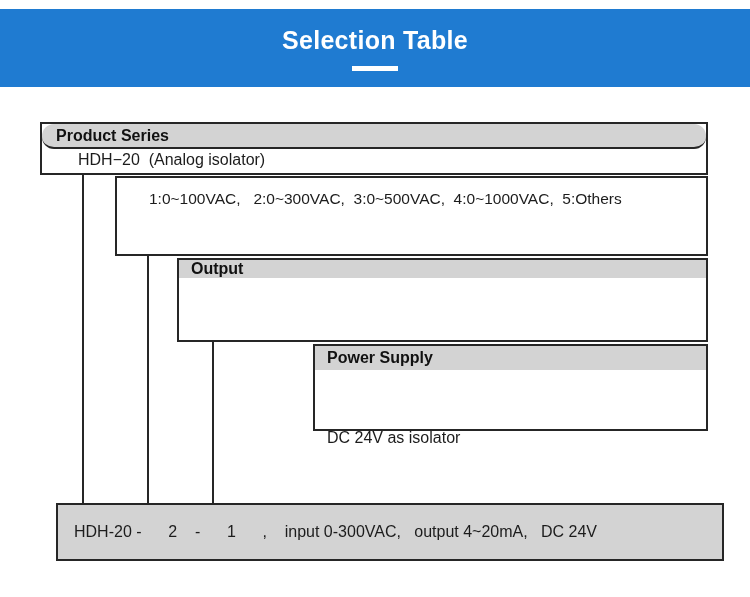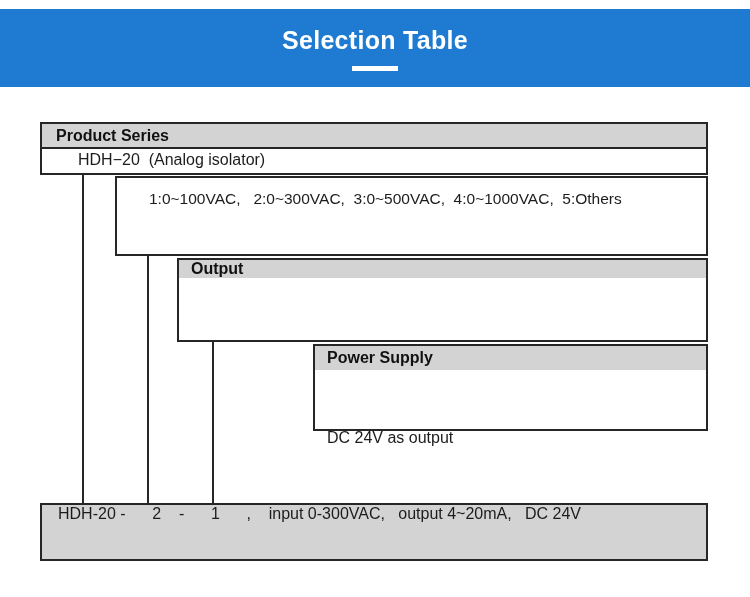--- a/index.html
+++ b/index.html
@@ -27,42 +27,42 @@
   }
   .sel-header {
     background: #d3d3d3; display: flex; align-items: center;
     padding-left: 12px; font-weight: 700; font-size: 16px; color: #111111;
   }
   .sel-content {
     display: flex; align-items: center; padding-left: 12px;
     font-size: 15.5px; color: #1c1c1c; white-space: pre; margin-left: 20px;
   }
   #box-product { left: 40px; top: 122px; width: 668px; height: 53px; }
-  #box-product .sel-header { height: 25px; border-bottom: 2px solid #262626; padding-left: 14px; }
+  #box-product .sel-header { height: 25px; border-bottom: 2px solid #262626; padding-left: 14px; border-radius: 12px; }
   #box-product .sel-content { height: 22px; font-size: 16px; padding-left: 16px; }
 
   #box-input { left: 115px; top: 176px; width: 593px; height: 80px; }
   #box-input .sel-header { height: 25px; }
   #box-input .sel-content { height: 41px; }
 
   #box-output { left: 177px; top: 258px; width: 531px; height: 84px; }
   #box-output .sel-header { height: 18px; }
   #box-output .sel-content { height: 55px; }
 
   #box-power { left: 313px; top: 344px; width: 395px; height: 87px; }
   #box-power .sel-header { height: 24px; }
   .power-lines {
     padding: 5px 0 0 12px; font-size: 16px; line-height: 25px;
     color: #1c1c1c; white-space: pre;
   }
 
   #box-example {
-    position: absolute; left: 40px; top: 503px; width: 668px; height: 58px;
+    position: absolute; left: 56px; top: 503px; width: 668px; height: 58px;
     background: #d3d3d3; border: 2px solid #262626;
-    display: flex; align-items: flex-start; padding-left: 16px;
+    display: flex; align-items: center; padding-left: 16px;
     font-size: 16px; color: #1c1c1c; white-space: pre;
   }
 
   .vline { position: absolute; width: 2px; background: #262626; }
   #vline-product { left: 82px;  top: 175px; height: 328px; }
   #vline-input   { left: 147px; top: 256px; height: 247px; }
   #vline-output  { left: 212px; top: 342px; height: 161px; }
 </style>
 </head>
 <body>
@@ -95,21 +95,21 @@
     </div>
   </div>
 
   <div class="vline" id="vline-output"></div>
 
   <div class="sel-box" id="box-power">
     <div class="sel-header">
       <span>Power Supply</span>
     </div>
     <div class="power-lines">
-      <div>DC 24V as output</div>
+      <div>DC 24V as isolator</div>
       <div>B:  DC12V</div>
     </div>
   </div>
 
   <div id="box-example">
     <span>HDH-20 -      2    -      1      ,    input 0-300VAC,   output 4~20mA,   DC 24V</span>
   </div>
 
 </div>
 

